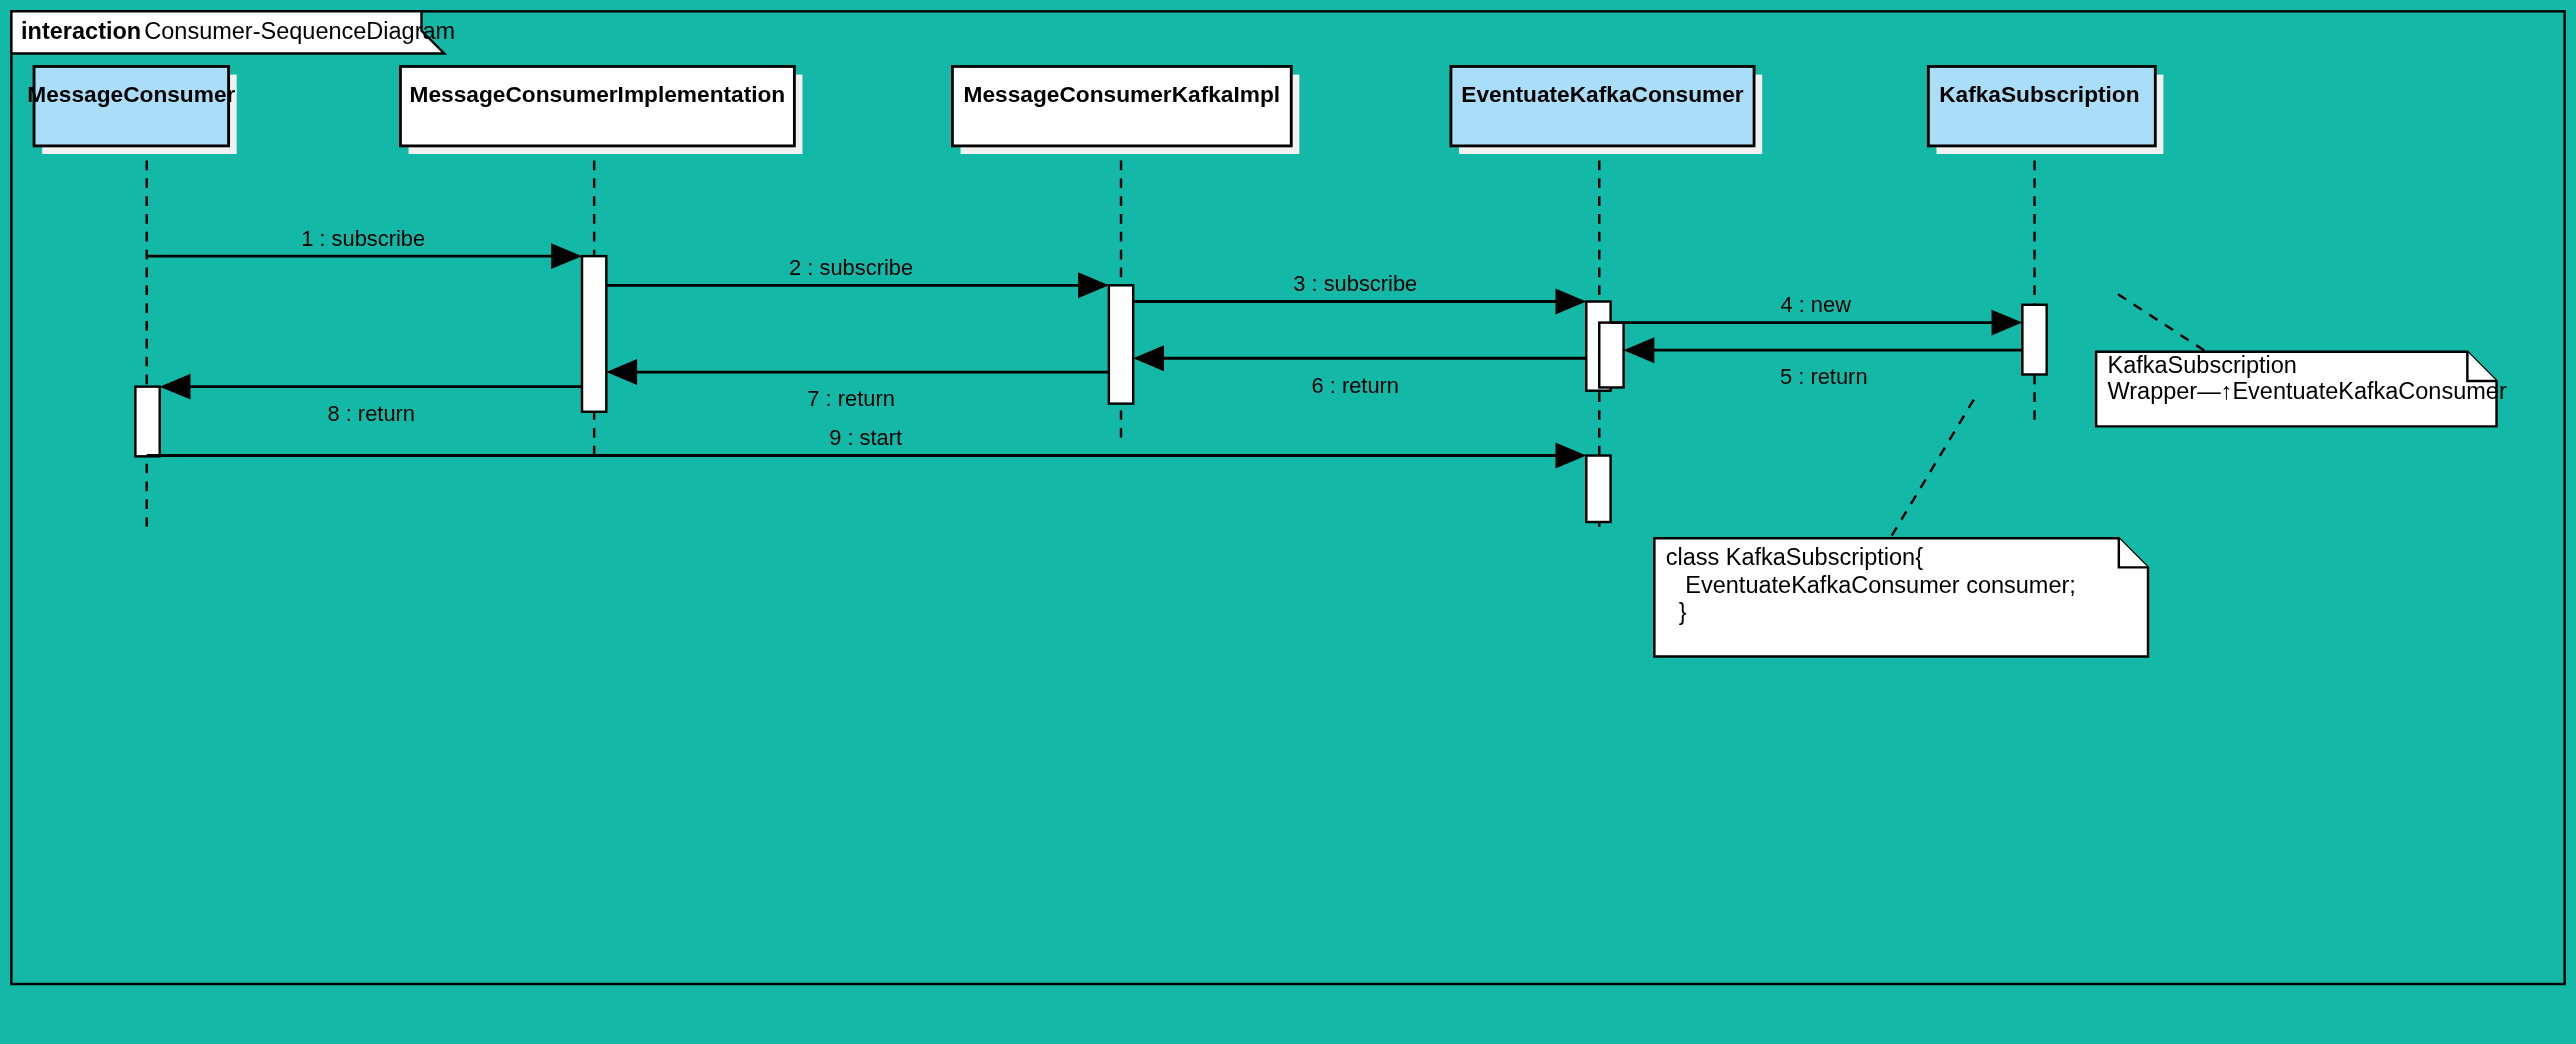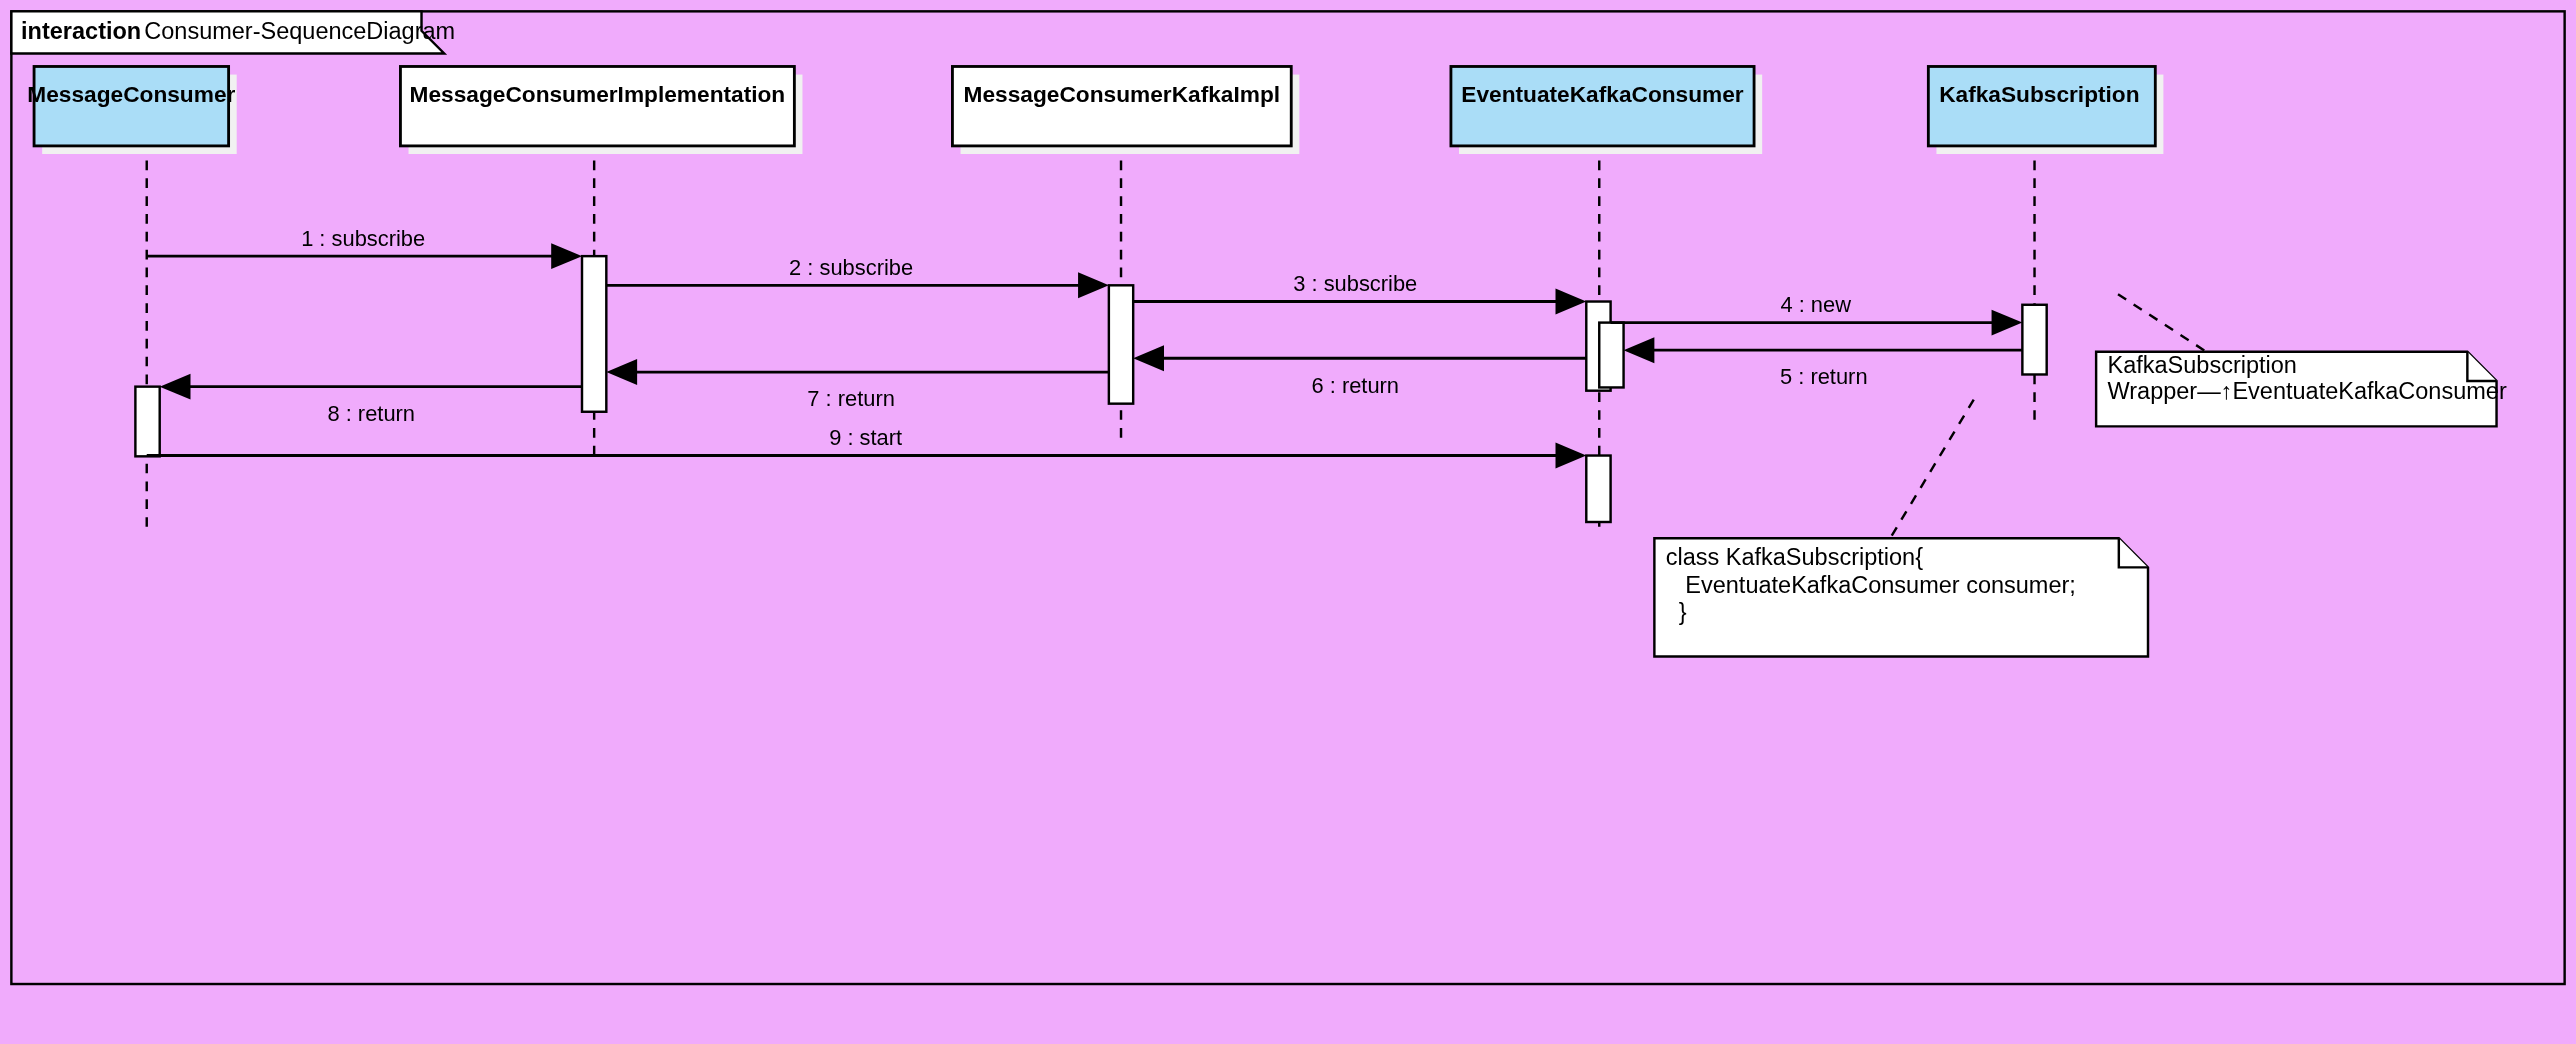--- a/index.html
+++ b/index.html
@@ -10,21 +10,21 @@
   body {
     width: 2576px;
     height: 1044px;
     font-family: "Liberation Sans", sans-serif;
     overflow: hidden;
   }
   #canvas {
     position: relative;
     width: 2576px;
     height: 1044px;
-    background: #f0abfc;
+    background: #14b8a6;
   }
   svg#diagram {
     position: absolute;
     top: 0;
     left: 0;
     width: 2576px;
     height: 1044px;
     display: block;
   }
   .frame-border {

